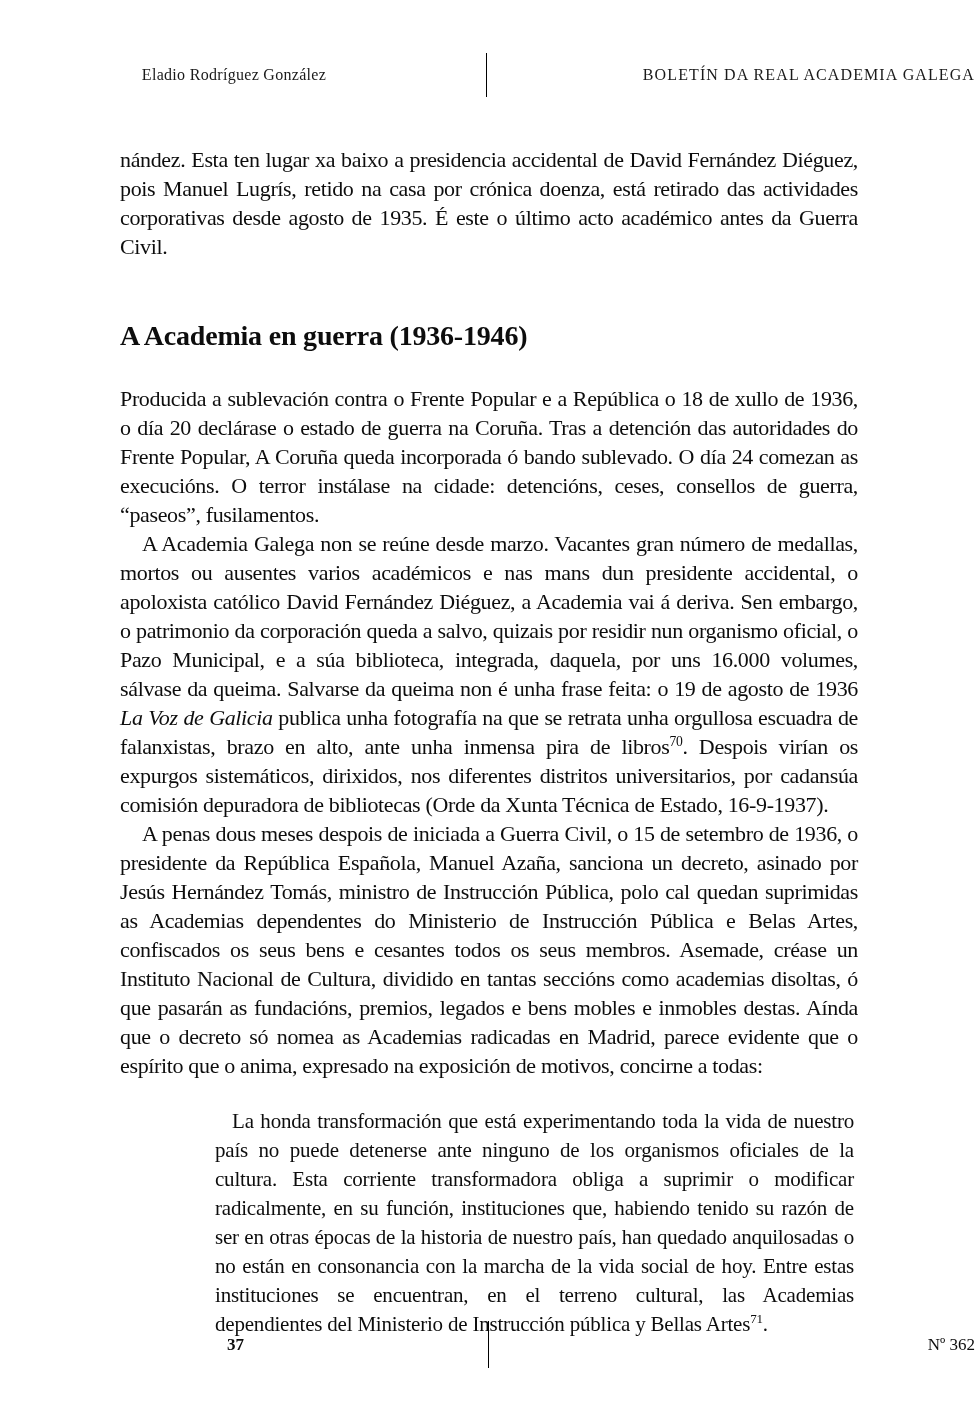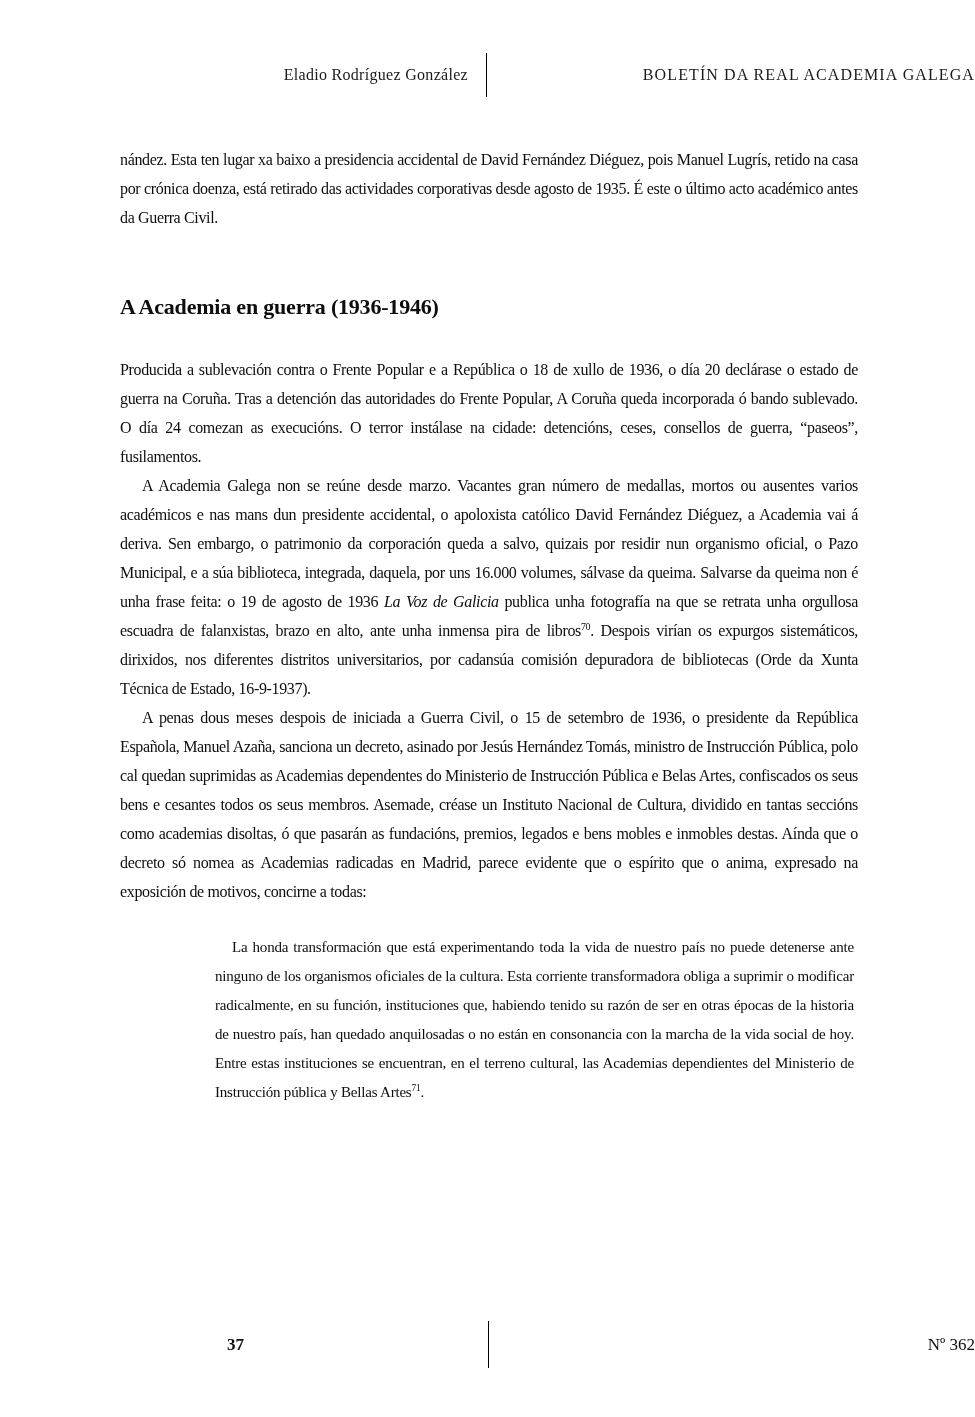--- a/index.html
+++ b/index.html
@@ -22,21 +22,21 @@
     position: absolute;
     top: 53px;
     left: 0;
     right: 0;
     height: 44px;
     display: flex;
     align-items: center;
   }
   .header-left {
     flex: 1;
-    text-align: right;
+    text-align: center;
     padding-right: 18px;
     font-size: 16px;
     letter-spacing: 0.3px;
     color: #1a1a1a;
   }
   .header-divider {
     width: 1px;
     height: 44px;
     background: #000000;
   }
@@ -51,39 +51,39 @@
 
   
   .content {
     position: absolute;
     top: 145px;
     left: 120px;
     width: 738px;
   }
   .body-para {
     margin: 0;
-    font-size: 16px;
+    font-size: 22px;
     line-height: 29px;
     letter-spacing: -0.35px;
     text-align: justify;
     text-justify: inter-word;
   }
   .body-para.indented {
     text-indent: 22px;
   }
   .section-heading {
     margin: 60px 0 33px 0;
-    font-size: 22px;
+    font-size: 28px;
     line-height: 30px;
     font-weight: bold;
     letter-spacing: -0.2px;
   }
   .quote {
     margin: 27px 4px 17px 95px;
-    font-size: 15px;
+    font-size: 21px;
     line-height: 29px;
     letter-spacing: -0.2px;
     text-align: justify;
     text-justify: inter-word;
     text-indent: 17px;
   }
   sup {
     font-size: 62%;
     line-height: 0;
     vertical-align: super;

